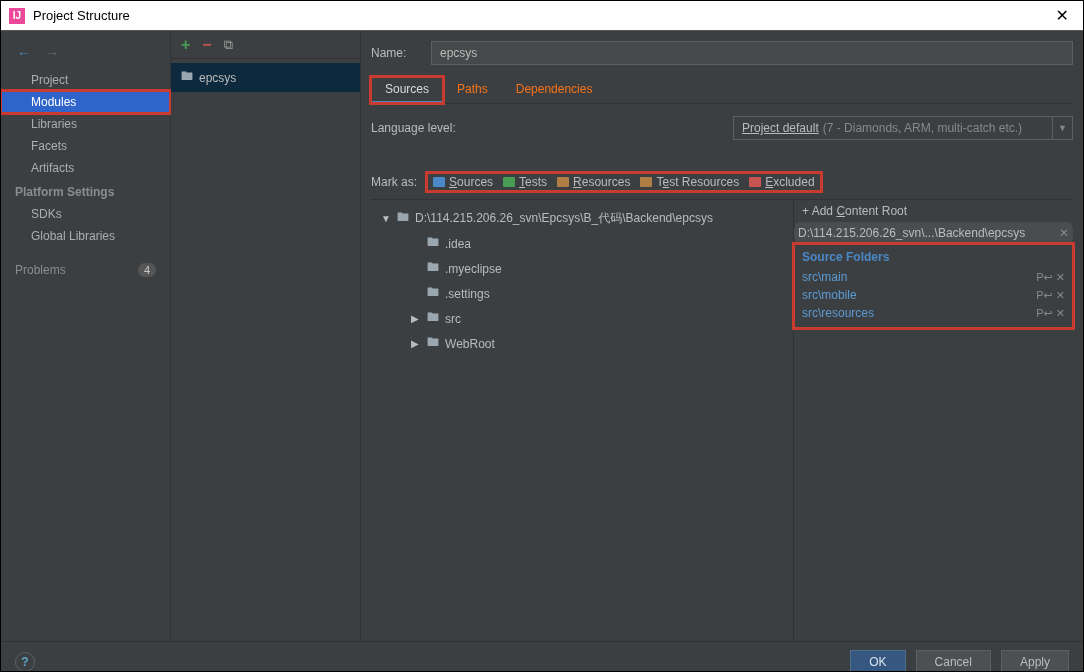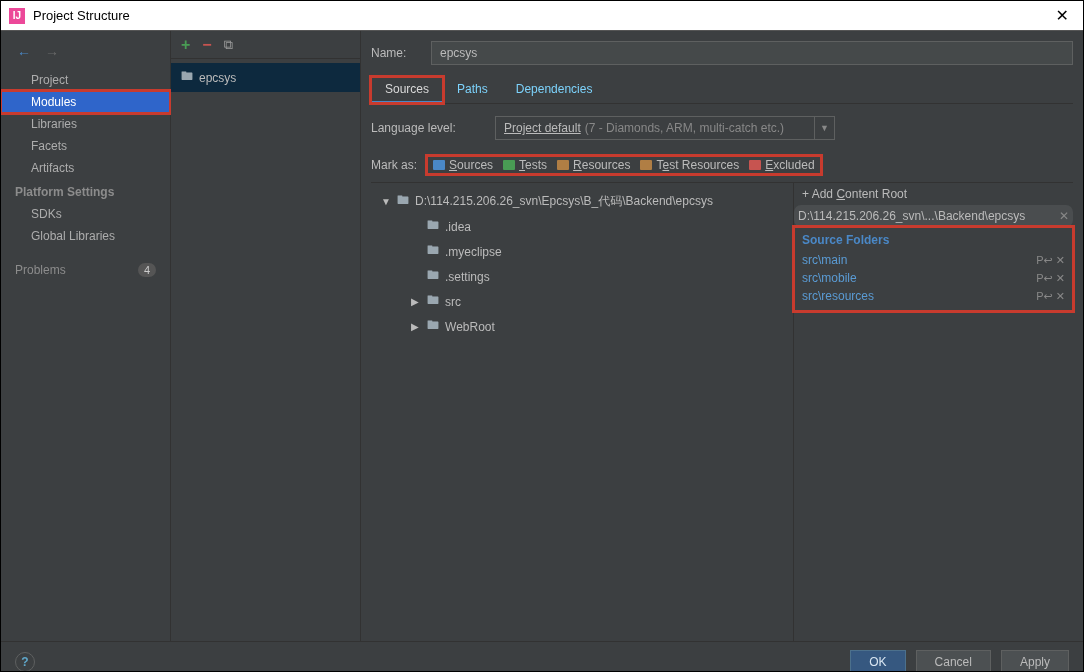--- a/index.html
+++ b/index.html
@@ -25,23 +25,23 @@
 .t-green { color: #499c54; font-size: 16px; font-weight: bold; }
 .t-red { color: #c75450; font-size: 16px; font-weight: bold; }
 .t-copy { color: #9c9c9c; font-size: 13px; }
 .module-item { display: flex; align-items: center; gap: 6px; padding: 4px 10px; margin-top: 4px; background: #0d293e; color: #bbb; }
 .folder-icon { color: #9aa7b0; }
 .right-col { flex: 1; display: flex; flex-direction: column; padding: 10px 10px 0 10px; }
 .name-row { display: flex; align-items: center; gap: 10px; margin-bottom: 12px; }
 .name-label { width: 50px; }
 .name-input { flex: 1; background: #45494a; border: 1px solid #5e6060; color: #bbb; padding: 4px 8px; height: 24px; font-size: 12px; }
 .tabs { display: flex; gap: 0; border-bottom: 1px solid #323232; margin-bottom: 12px; }
-.tab { padding: 5px 14px; cursor: pointer; color: #7dd3fc; border-bottom: 2px solid transparent; }
+.tab { padding: 5px 14px; cursor: pointer; color: #f97316; border-bottom: 2px solid transparent; }
 .tab.active { color: #d9d9d9; border-bottom-color: #4a88c7; }
-.lang-row { display: flex; align-items: center; gap: 28px; margin-bottom: 16px; }
+.lang-row { display: flex; align-items: center; gap: 28px; margin-bottom: 33px; justify-content: space-between; }
 .lang-label { min-width: 96px; }
 .select { flex: 1; max-width: 340px; background: #3c3f41; border: 1px solid #5e6060; height: 24px; display: flex; align-items: center; padding: 0 8px; color: #888; position: relative; }
 .select .def { color: #bbb; margin-right: 4px; text-decoration: underline; }
 .select .caret { position: absolute; right: 0; top: 0; bottom: 0; width: 20px; border-left: 1px solid #5e6060; display: flex; align-items: center; justify-content: center; font-size: 9px; }
 .mark-row { display: flex; align-items: center; gap: 10px; margin-bottom: 8px; }
 .mark-btns { display: flex; gap: 10px; padding: 2px 6px; }
 .mark-btn { display: flex; align-items: center; gap: 4px; font-size: 12px; cursor: pointer; }
 .folder-mini { width: 12px; height: 10px; display: inline-block; border-radius: 1px; }
 .f-sources { background: #4a88c7; }
 .f-tests { background: #499c54; }

